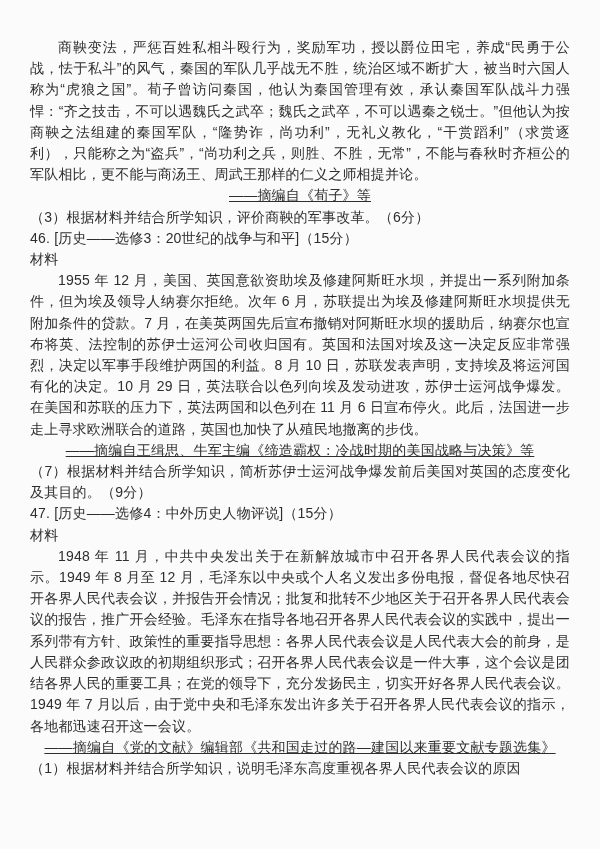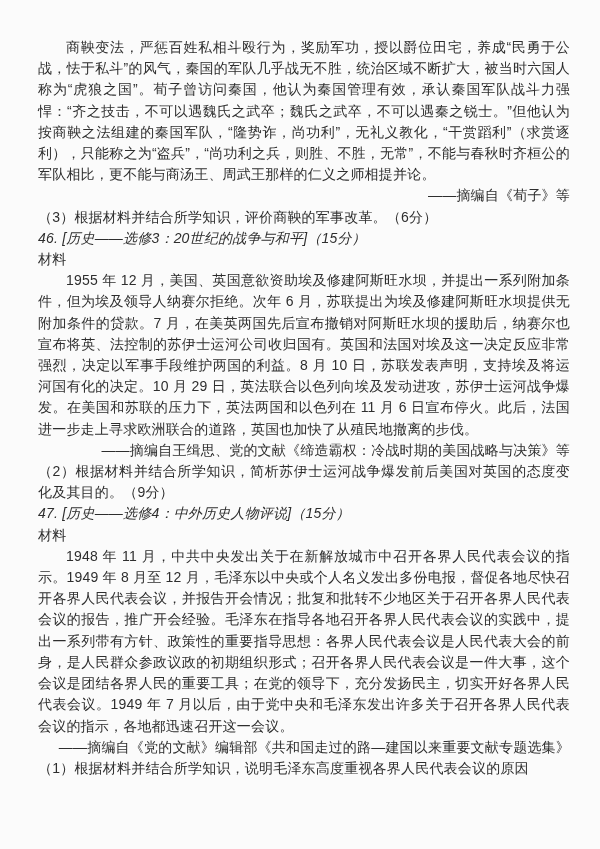--- a/index.html
+++ b/index.html
@@ -9,51 +9,51 @@
     height: 849px;
     background: #f5f5f5;
     font-family: "Liberation Sans", sans-serif;
   }
   .page {
     position: relative;
     width: 600px;
     height: 849px;
     background: #fbfbfb;
     color: #2e2e2e;
-    padding: 37px 30px 0 38px;
+    padding: 37px 30px 0 30px;
     overflow: hidden;
   }
   p {
     font-size: 14px;
     line-height: 21.2px;
     text-align: justify;
     letter-spacing: 0.2px;
   }
   .material-para { text-indent: 2em; }
-  .attribution { text-align: right; }
+  .attribution { text-align: center; text-decoration: underline; }
   .material-label { font-weight: normal; }
-  .section-heading { font-weight: normal; font-style: italic; }
+  .section-heading { font-weight: normal; }
 </style>
 </head>
 <body>
 
 <div class="page">
 
   <section>
     <p class="material-para">商鞅变法，严惩百姓私相斗殴行为，奖励军功，授以爵位田宅，养成“民勇于公战，怯于私斗”的风气，秦国的军队几乎战无不胜，统治区域不断扩大，被当时六国人称为“虎狼之国”。荀子曾访问秦国，他认为秦国管理有效，承认秦国军队战斗力强悍：“齐之技击，不可以遇魏氏之武卒；魏氏之武卒，不可以遇秦之锐士。”但他认为按商鞅之法组建的秦国军队，“隆势诈，尚功利”，无礼义教化，“干赏蹈利”（求赏逐利），只能称之为“盗兵”，“尚功利之兵，则胜、不胜，无常”，不能与春秋时齐桓公的军队相比，更不能与商汤王、周武王那样的仁义之师相提并论。</p>
     <p class="attribution">——摘编自《荀子》等</p>
     <p class="question-line">（3）根据材料并结合所学知识，评价商鞅的军事改革。（6分）</p>
   </section>
 
   <section>
     <p class="section-heading">46. [历史——选修3：20世纪的战争与和平]（15分）</p>
     <p class="material-label">材料</p>
     <p class="material-para">1955 年 12 月，美国、英国意欲资助埃及修建阿斯旺水坝，并提出一系列附加条件，但为埃及领导人纳赛尔拒绝。次年 6 月，苏联提出为埃及修建阿斯旺水坝提供无附加条件的贷款。7 月，在美英两国先后宣布撤销对阿斯旺水坝的援助后，纳赛尔也宣布将英、法控制的苏伊士运河公司收归国有。英国和法国对埃及这一决定反应非常强烈，决定以军事手段维护两国的利益。8 月 10 日，苏联发表声明，支持埃及将运河国有化的决定。10 月 29 日，英法联合以色列向埃及发动进攻，苏伊士运河战争爆发。在美国和苏联的压力下，英法两国和以色列在 11 月 6 日宣布停火。此后，法国进一步走上寻求欧洲联合的道路，英国也加快了从殖民地撤离的步伐。</p>
-    <p class="attribution">——摘编自王缉思、党的文献《缔造霸权：冷战时期的美国战略与决策》等</p>
-    <p class="question-line">（2）根据材料并结合所学知识，简析苏伊士运河战争爆发前后美国对英国的态度变化及其目的。（9分）</p>
+    <p class="attribution">——摘编自王缉思、牛军主编《缔造霸权：冷战时期的美国战略与决策》等</p>
+    <p class="question-line">（7）根据材料并结合所学知识，简析苏伊士运河战争爆发前后美国对英国的态度变化及其目的。（9分）</p>
   </section>
 
   <section>
     <p class="section-heading">47. [历史——选修4：中外历史人物评说]（15分）</p>
     <p class="material-label">材料</p>
     <p class="material-para">1948 年 11 月，中共中央发出关于在新解放城市中召开各界人民代表会议的指示。1949 年 8 月至 12 月，毛泽东以中央或个人名义发出多份电报，督促各地尽快召开各界人民代表会议，并报告开会情况；批复和批转不少地区关于召开各界人民代表会议的报告，推广开会经验。毛泽东在指导各地召开各界人民代表会议的实践中，提出一系列带有方针、政策性的重要指导思想：各界人民代表会议是人民代表大会的前身，是人民群众参政议政的初期组织形式；召开各界人民代表会议是一件大事，这个会议是团结各界人民的重要工具；在党的领导下，充分发扬民主，切实开好各界人民代表会议。1949 年 7 月以后，由于党中央和毛泽东发出许多关于召开各界人民代表会议的指示，各地都迅速召开这一会议。</p>
     <p class="attribution">——摘编自《党的文献》编辑部《共和国走过的路—建国以来重要文献专题选集》</p>
     <p class="question-line">（1）根据材料并结合所学知识，说明毛泽东高度重视各界人民代表会议的原因</p>
 
   </section>

